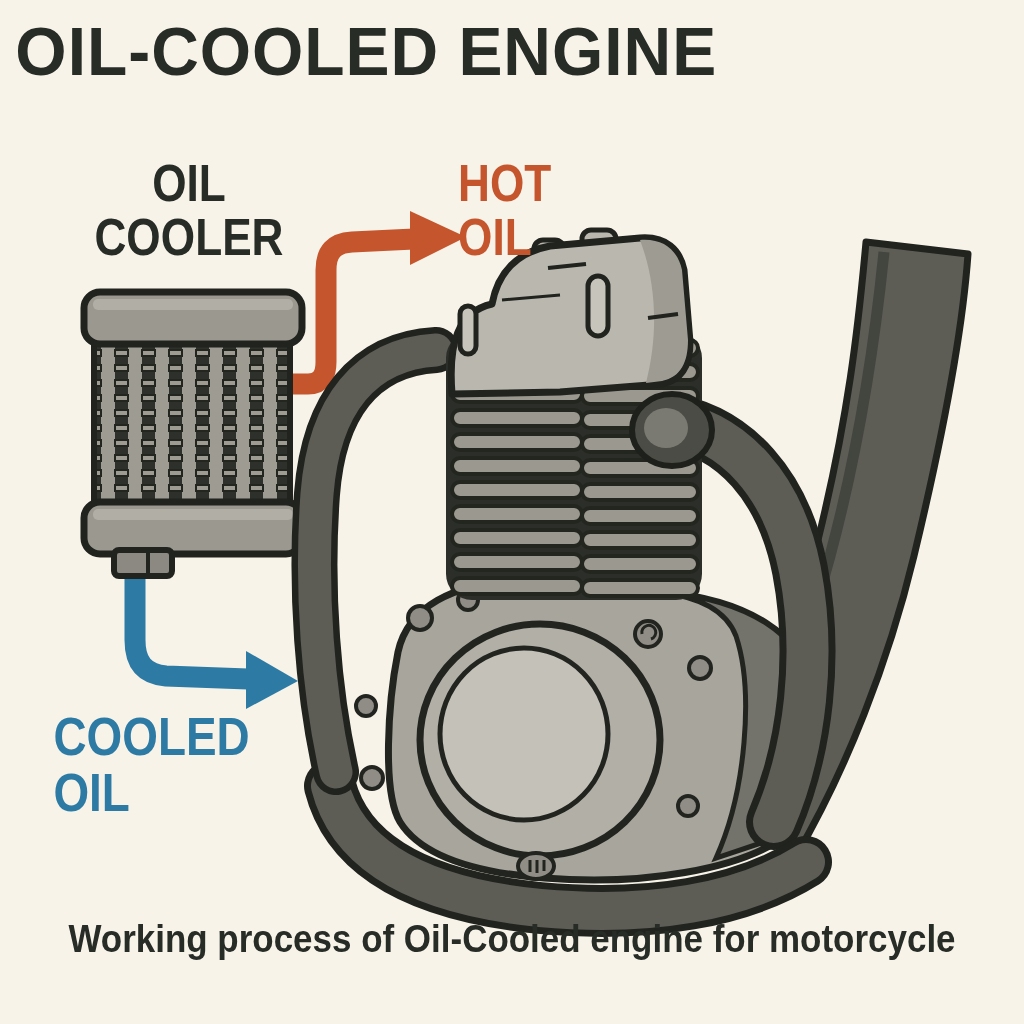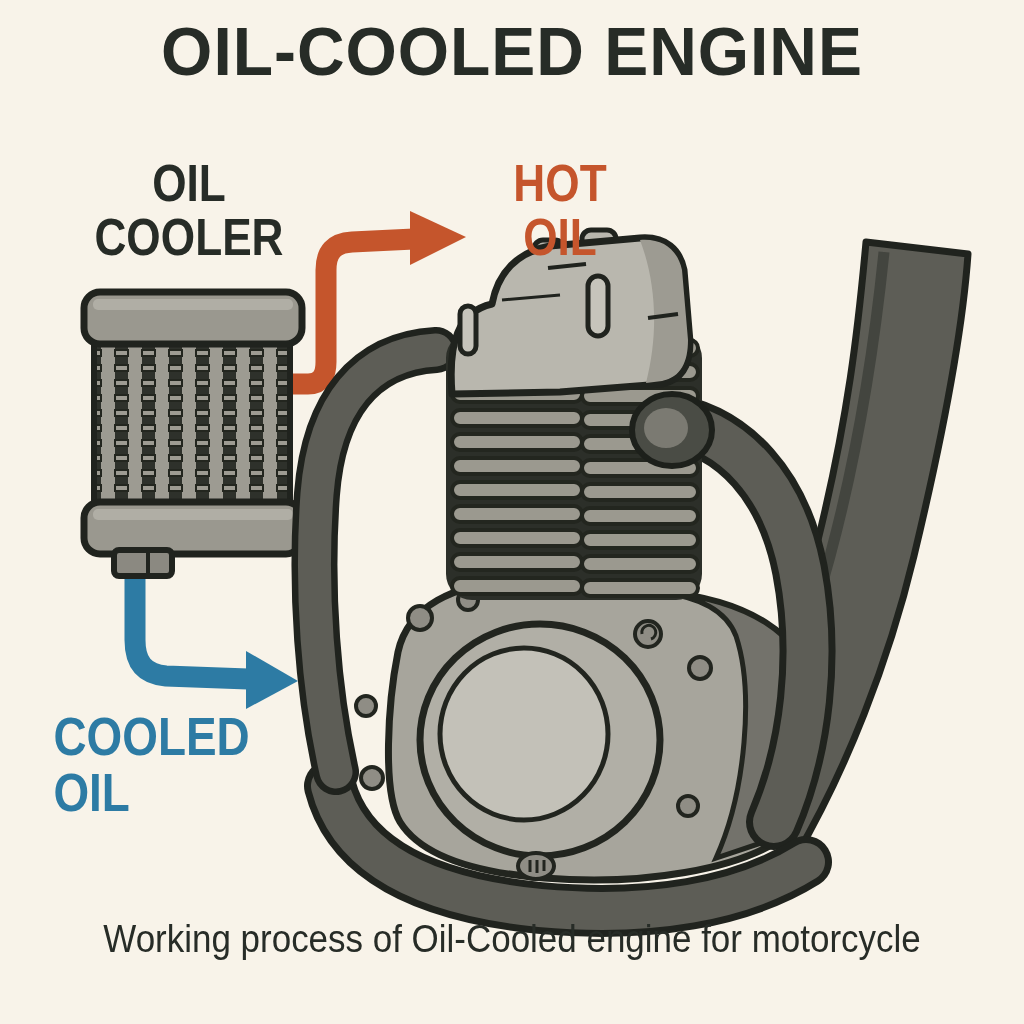--- a/index.html
+++ b/index.html
@@ -10,27 +10,27 @@
   }
   html,body{margin:0;padding:0;}
   .page{
     position:relative;width:1024px;height:1024px;overflow:hidden;
     background:var(--background);
     font-family:"Liberation Sans", sans-serif;
   }
   .art{position:absolute;left:0;top:0;}
   .txt{position:absolute;font-weight:bold;line-height:1.04;}
   .txt .ln{display:block;white-space:nowrap;transform:scaleX(0.85);transform-origin:50% 50%;}
-  .title{left:0;top:16px;width:1024px;text-align:center;font-size:68px;color:var(--text_dark);letter-spacing:1px;}
+  .title{left:0;top:16px;width:1024px;font-size:68px;color:var(--text_dark);letter-spacing:1px;}
   .title .ln{transform:scaleX(0.97);}
   .cooler-label{left:36px;top:156px;width:306px;text-align:center;font-size:52px;color:var(--text_dark);}
-  .hot-label{left:458px;top:156px;width:240px;text-align:center;font-size:52px;color:var(--hot);}
+  .hot-label{left:458px;top:156px;width:240px;text-align:left;font-size:52px;color:var(--hot);}
   .hot-label .ln{transform-origin:0 50%;}
   .cooled-label{left:30px;top:708px;width:312px;font-size:54px;color:var(--cool);}
-  .caption{left:0;top:920px;width:1024px;text-align:center;font-size:38px;font-weight:normal;color:var(--text_dark);}
+  .caption{left:0;top:920px;width:1024px;text-align:center;font-size:38px;font-weight:bold;color:var(--text_dark);}
   .caption .ln{transform:scaleX(0.92);}
 </style>
 </head>
 <body>
 
 <div class="page">
 
   <svg class="art" width="1024" height="1024" viewBox="0 0 1024 1024">
     <defs>
       <pattern id="ladder" width="27" height="15" patternUnits="userSpaceOnUse">

